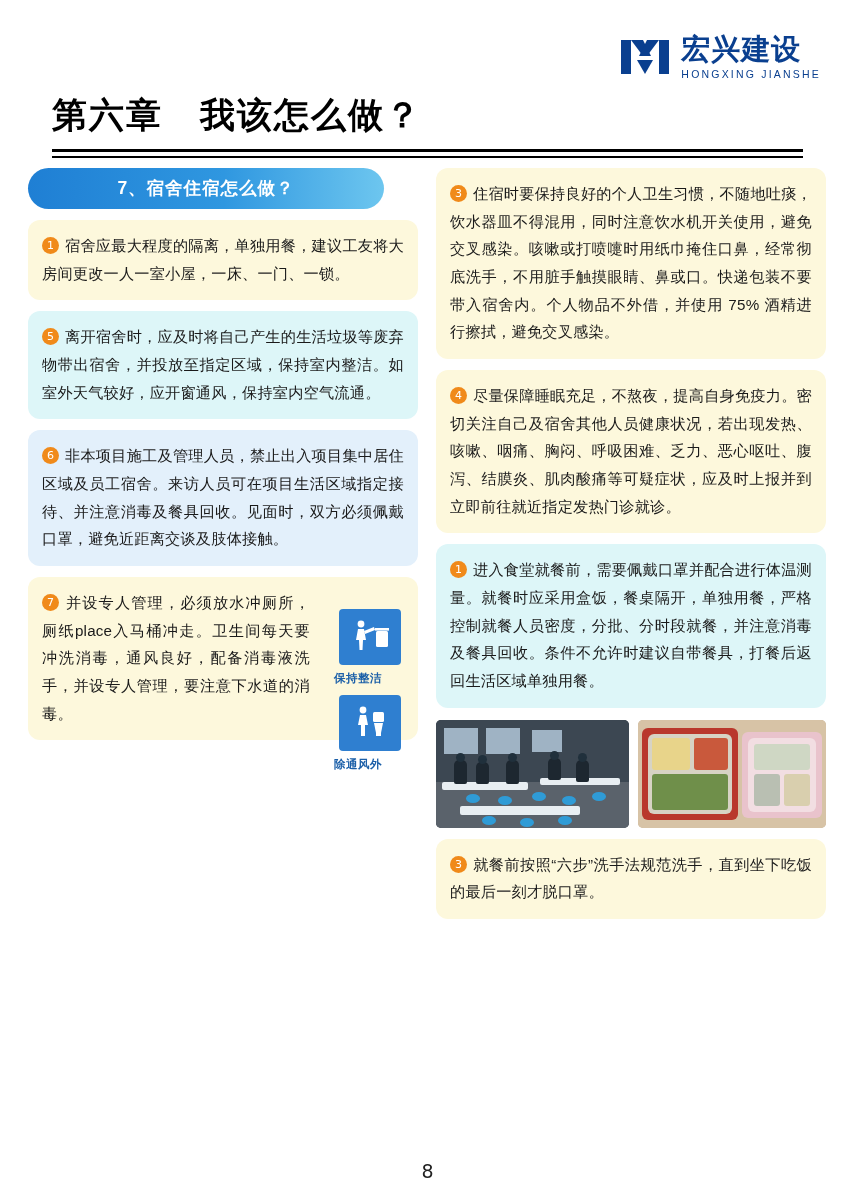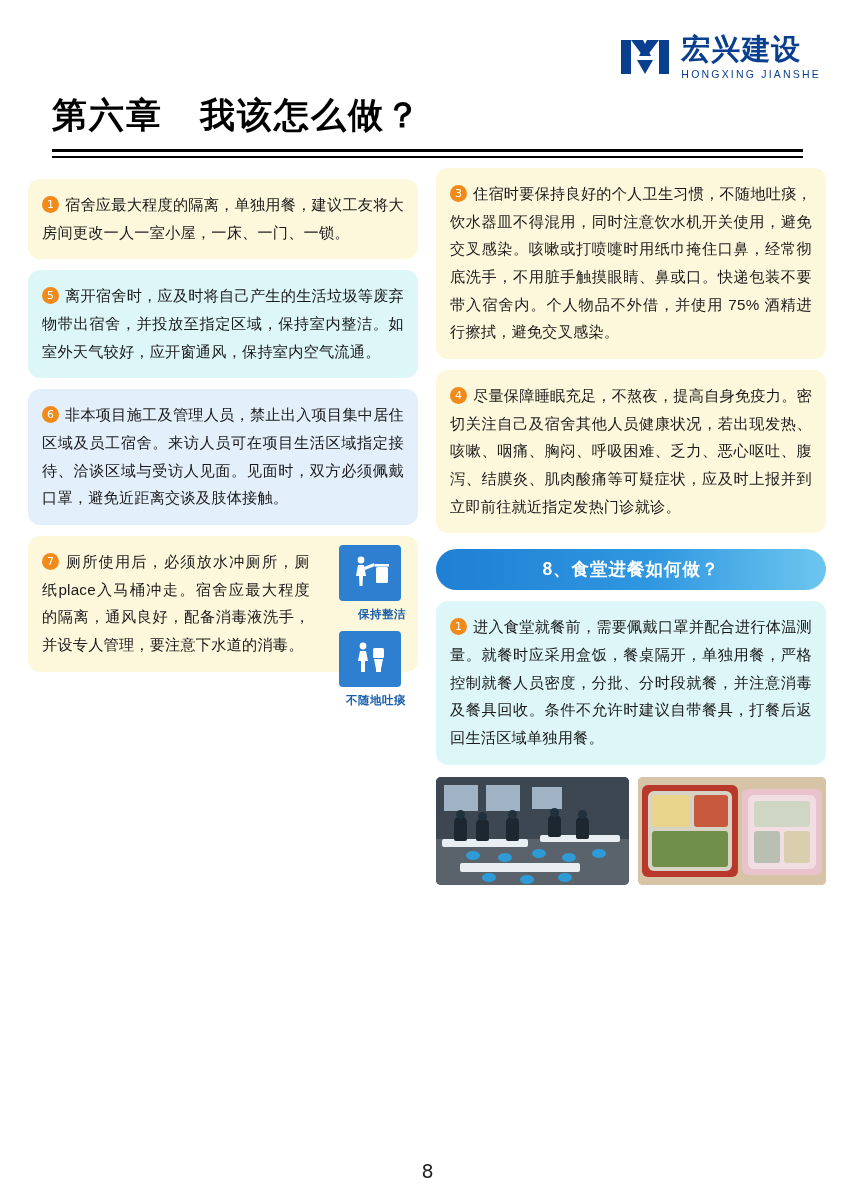--- a/index.html
+++ b/index.html
@@ -76,22 +76,22 @@
     background:#f08a1a; color:#fff;
     font-size: 11px; text-align:center;
     vertical-align: 2px;
     margin-right: 6px;
     font-family: "DejaVu Sans", sans-serif;
   }
 
   
   .card-with-icons { position:relative; }
   .icon-stack {
-    position:absolute; right: 12px; top: 9px;
-    width: 72px; text-align:right;
+    position:absolute; right: 12px; top: 32px;
+    width: 72px; text-align:left;
   }
   .icon-tile {
     width: 62px; height: 56px; margin: 0 auto;
     background: #2f7fd0; border-radius: 4px;
     display:flex; align-items:center; justify-content:center;
   }
   .icon-tile.second { background:#2f7fd0; margin-top: 6px; }
   .icon-cap {
     font-size: 11.5px; color:#1b5fa8; font-weight:bold; margin-top: 3px;
     letter-spacing: 0.5px;
@@ -153,37 +153,38 @@
   <div class="chapter">
     <div class="chapter-title">第六章　我该怎么做？</div>
     <div class="rule-thick"></div>
     <div class="rule-thin"></div>
   </div>
 
   <div class="cols">
 
     <div class="col">
 
+      <div class="pill narrow">7、宿舍住宿怎么做？</div>
 
       <div class="card yellow">
         <p><span class="num">1</span><span>宿舍应最大程度的隔离，单独用餐，建议工友将大房间更改一人一室小屋，一床、一门、一锁。</span></p>
       </div>
 
 
       <div class="card cyan">
         <p><span class="num">5</span><span>离开宿舍时，应及时将自己产生的生活垃圾等废弃物带出宿舍，并投放至指定区域，保持室内整洁。如室外天气较好，应开窗通风，保持室内空气流通。</span></p>
       </div>
 
       <div class="card blue">
-        <p><span class="num">6</span><span>非本项目施工及管理人员，禁止出入项目集中居住区域及员工宿舍。来访人员可在项目生活区域指定接待、洽谈区域与受访人见面。见面时，双方必须佩戴口罩，避免近距离交谈及肢体接触。</span></p>
+        <p><span class="num">6</span><span>非本项目施工及管理人员，禁止出入项目集中居住区域及员工宿舍。来访人员可在项目生活区域指定接待、并注意消毒及餐具回收。见面时，双方必须佩戴口罩，避免近距离交谈及肢体接触。</span></p>
       </div>
 
       <div class="card yellow card-with-icons">
         <div style="width: 268px;">
-          <p><span class="num">7</span><span>厕所使用后，必须放水冲厕所，厕纸place入马桶冲走。宿舍应最大程度的隔离，通风良好，配备消毒液洗手，并设专人管理，要注意下水道的消毒。</span></p>
+          <p><span class="num">7</span><span>并设专人管理，必须放水冲厕所，厕纸place入马桶冲走。卫生间每天要冲洗消毒，通风良好，配备消毒液洗手，并设专人管理，要注意下水道的消毒。</span></p>
         </div>
         <div class="icon-stack">
           <div class="icon-tile">
             <svg width="46" height="42" viewBox="0 0 46 42">
               <circle cx="14" cy="8" r="3.4" fill="#fff"></circle>
               <path d="M11 13 L17 13 L19 24 L16 24 L15.5 34 L12.5 34 L12 24 L9 24 Z" fill="#fff"></path>
               <path d="M17 15 L27 11 L28 14 L18 18 Z" fill="#fff"></path>
               <rect x="29" y="15" width="12" height="16" rx="1.5" fill="#fff"></rect>
               <rect x="28" y="12" width="14" height="2.6" fill="#fff"></rect>
             </svg>
@@ -191,36 +192,35 @@
           <div class="icon-cap">保持整洁</div>
           <div class="icon-tile second">
             <svg width="46" height="42" viewBox="0 0 46 42">
               <circle cx="16" cy="8" r="3.4" fill="#fff"></circle>
               <path d="M13 13 L19 13 L21 23 L18 23 L18 34 L14 34 L14 23 L11 23 Z" fill="#fff"></path>
               <rect x="26" y="10" width="11" height="10" rx="1.5" fill="#fff"></rect>
               <path d="M27 21 L36 21 L34 31 L29 31 Z" fill="#fff"></path>
               <rect x="29" y="31" width="5" height="3" fill="#fff"></rect>
             </svg>
           </div>
-          <div class="icon-cap">不随地吐痰</div>
+          <div class="icon-cap">除通风外</div>
         </div>
       </div>
     </div>
 
     <div class="col">
 
       <div class="card yellow" style="margin-top:0">
         <p><span class="num">3</span><span>住宿时要保持良好的个人卫生习惯，不随地吐痰，饮水器皿不得混用，同时注意饮水机开关使用，避免交叉感染。咳嗽或打喷嚏时用纸巾掩住口鼻，经常彻底洗手，不用脏手触摸眼睛、鼻或口。快递包装不要带入宿舍内。个人物品不外借，并使用 75% 酒精进行擦拭，避免交叉感染。</span></p>
       </div>
 
       <div class="card yellow">
         <p><span class="num">4</span><span>尽量保障睡眠充足，不熬夜，提高自身免疫力。密切关注自己及宿舍其他人员健康状况，若出现发热、咳嗽、咽痛、胸闷、呼吸困难、乏力、恶心呕吐、腹泻、结膜炎、肌肉酸痛等可疑症状，应及时上报并到立即前往就近指定发热门诊就诊。</span></p>
       </div>
 
-      <div class="pill" style="margin-top:16px;">8、食堂进餐如何做？</div>
 
       <div class="card cyan">
         <p><span class="num">1</span><span>进入食堂就餐前，需要佩戴口罩并配合进行体温测量。就餐时应采用盒饭，餐桌隔开，单独用餐，严格控制就餐人员密度，分批、分时段就餐，并注意消毒及餐具回收。条件不允许时建议自带餐具，打餐后返回生活区域单独用餐。</span></p>
       </div>
 
       <div class="photos">
         <div class="photo left">
           <div class="cv-wall"></div>
           <div class="cv-floor"></div>
           <div class="cv-win" style="left:8px; top:8px; width:34px; height:26px;"></div>
@@ -257,17 +257,20 @@
           <div class="lb-food" style="left:14px; top:54px; width:76px; height:36px; background:#6f8f4a;"></div>
           <div class="lb-box" style="left:104px; top:12px; width:80px; height:86px; background:#e9c3cc;"></div>
           <div class="lb-box" style="left:110px; top:18px; width:68px; height:74px; background:#f2dee2;"></div>
           <div class="lb-food" style="left:116px; top:24px; width:56px; height:26px; background:#cfd7c4;"></div>
           <div class="lb-food" style="left:116px; top:54px; width:26px; height:32px; background:#b9bfb2;"></div>
           <div class="lb-food" style="left:146px; top:54px; width:26px; height:32px; background:#d9cfae;"></div>
         </div>
       </div>
 
 
+      <div class="card yellow">
+        <p><span class="num">3</span><span>就餐前按照“六步”洗手法规范洗手，直到坐下吃饭的最后一刻才脱口罩。</span></p>
+      </div>
     </div>
   </div>
 
   <div class="pageno">8</div>
 </div>
 
 </body></html>

